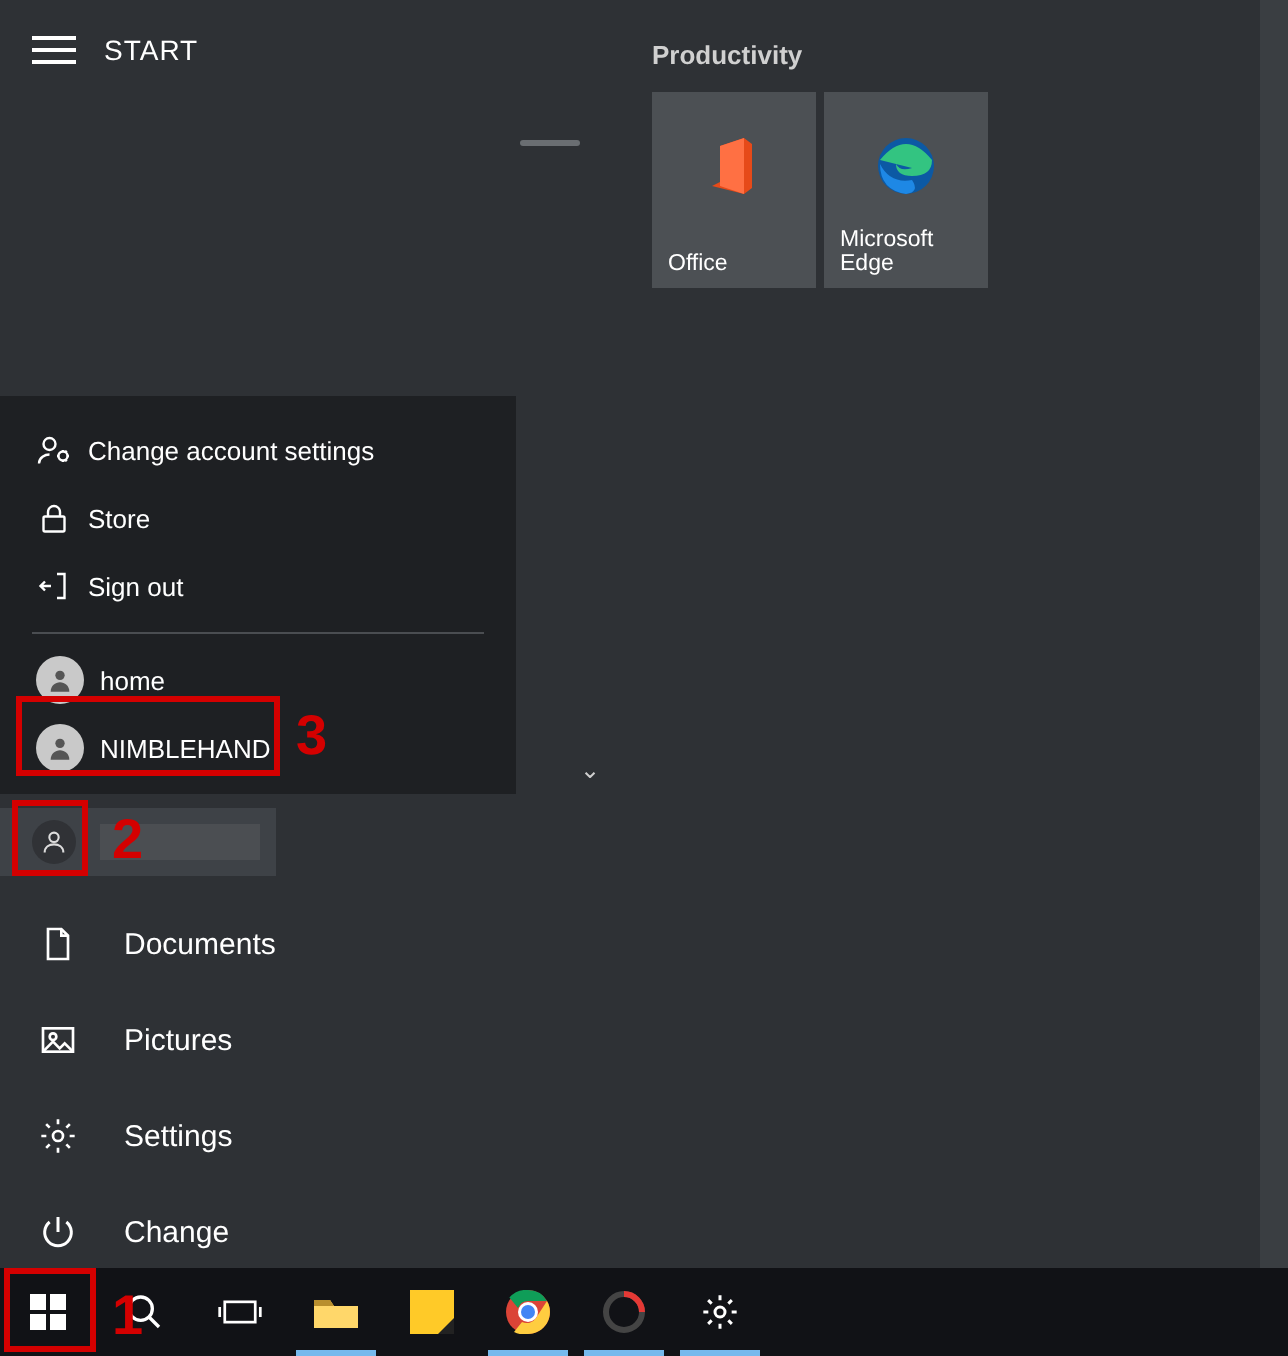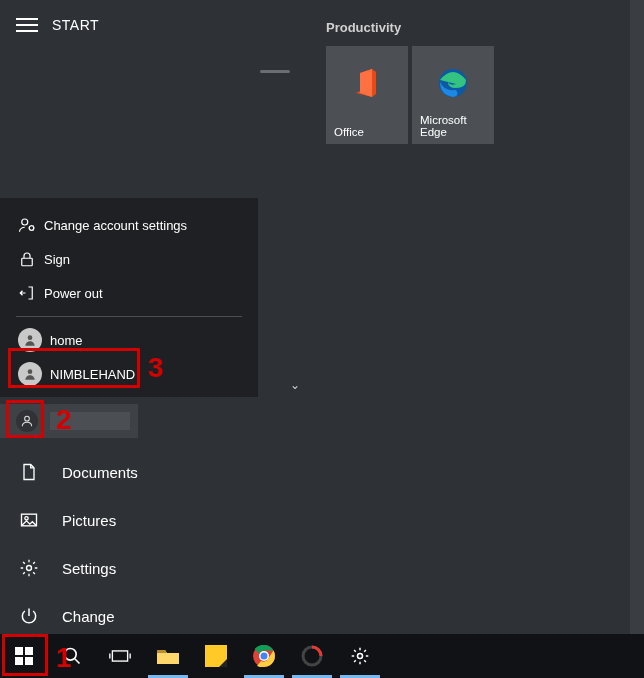--- a/index.html
+++ b/index.html
@@ -110,30 +110,30 @@
       </span>
       <span>Change account settings</span>
     </div>
     <div class="row">
       <span>
         <svg width="18" height="18" viewBox="0 0 24 24" fill="none" stroke="#fff" stroke-width="1.6">
             <rect x="5" y="11" width="14" height="10" rx="1"></rect>
             <path d="M8 11V8a4 4 0 0 1 8 0v3"></path>
           </svg>
       </span>
-      <span>Sign</span>
+      <span>Store</span>
     </div>
     <div class="row">
       <span>
         <svg width="18" height="18" viewBox="0 0 24 24" fill="none" stroke="#fff" stroke-width="1.6">
             <path d="M14 4h5v16h-5"></path>
             <path d="M10 12H3M6 9l-3 3 3 3"></path>
           </svg>
       </span>
-      <span>Power out</span>
+      <span>Sign out</span>
     </div>
     <hr>
     <div class="row">
       <span class="avatar-sm">
         <svg viewBox="0 0 24 24" fill="#555">
             <circle cx="12" cy="8" r="4"></circle>
             <path d="M4 22c0-5 4-8 8-8s8 3 8 8Z"></path>
           </svg>
       </span>
       <span>home</span>

